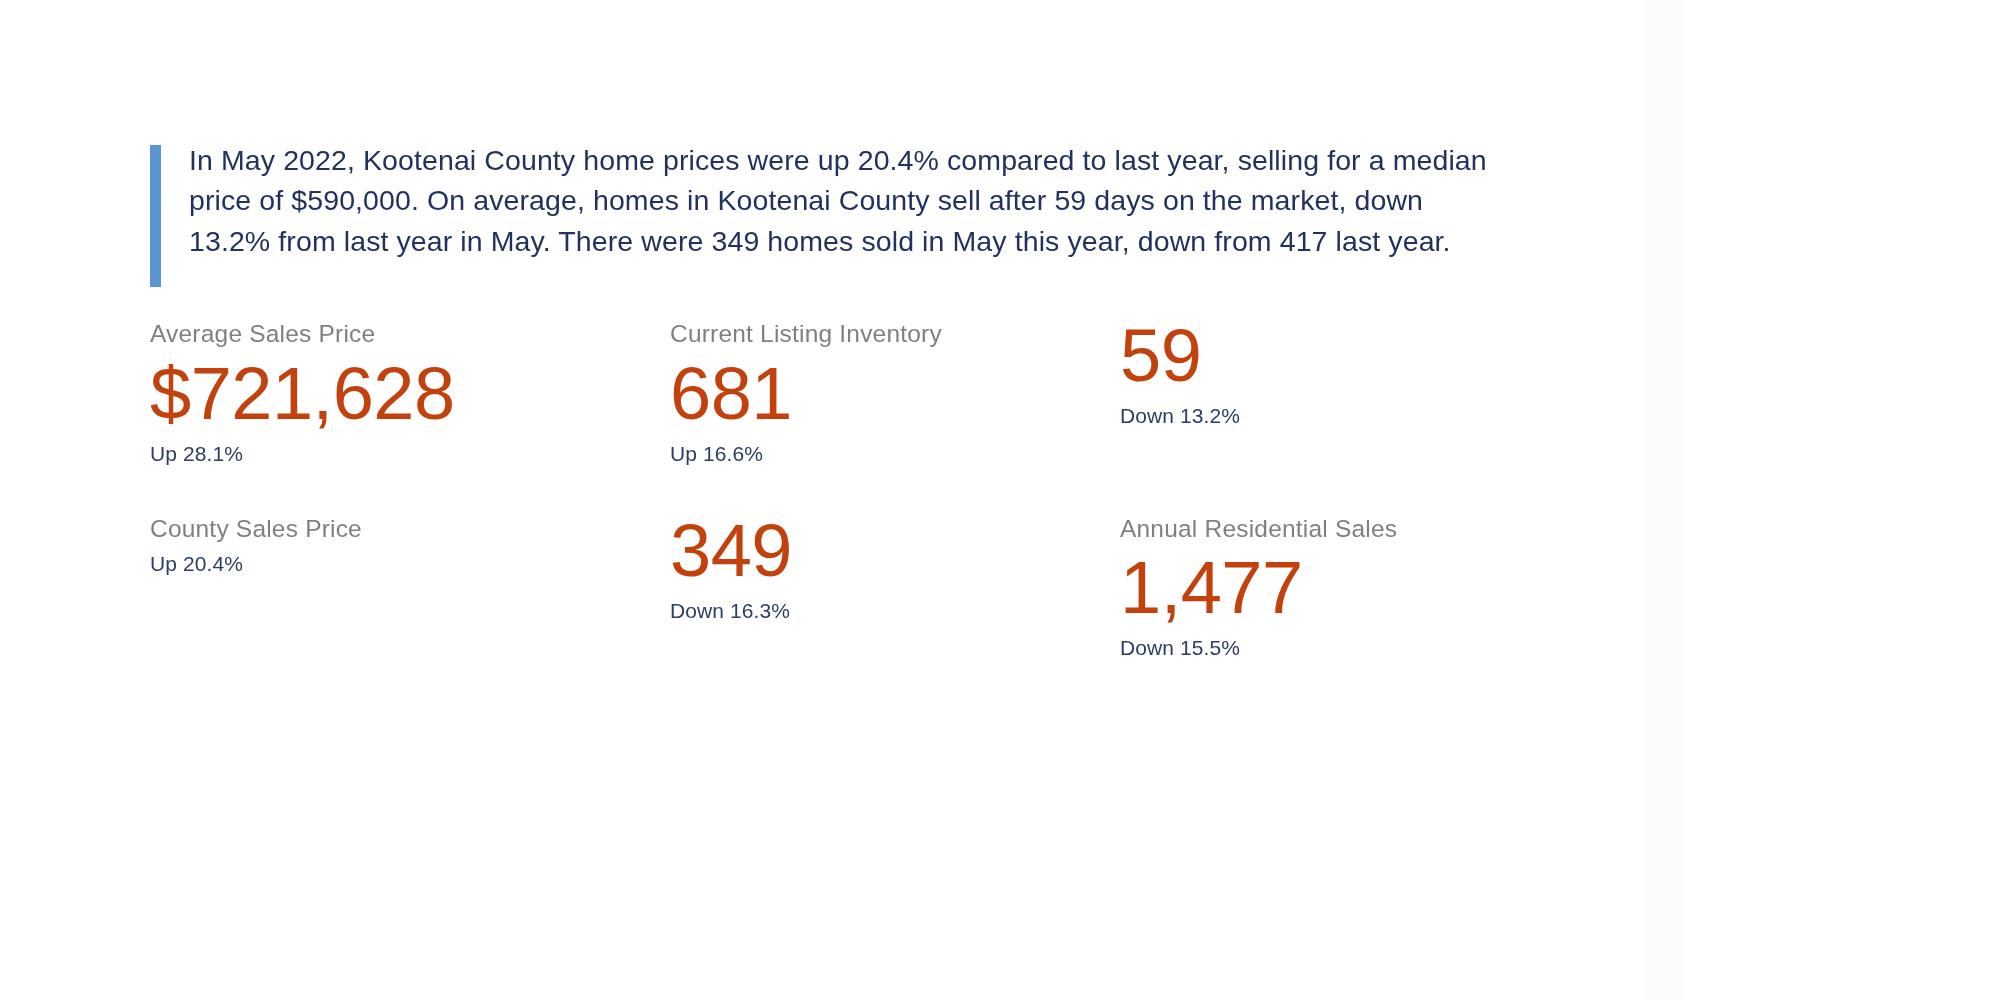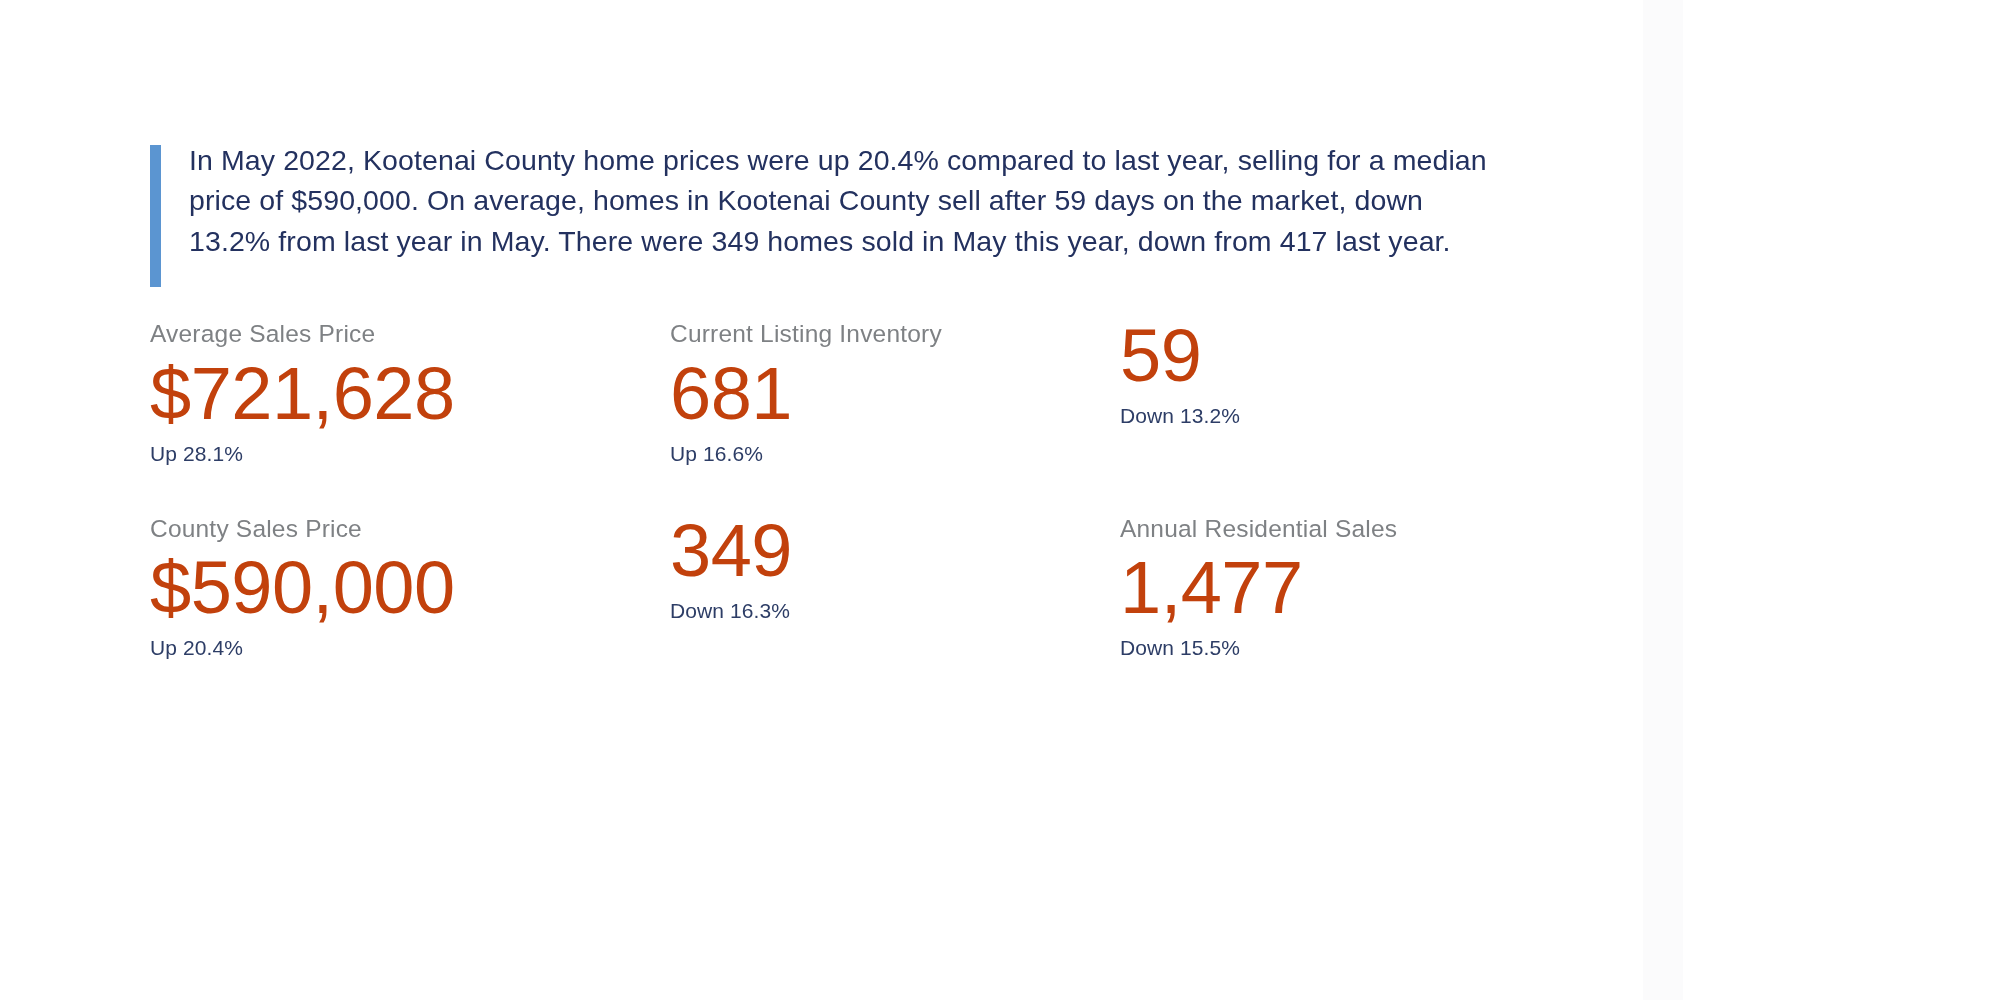--- a/index.html
+++ b/index.html
@@ -116,21 +116,20 @@
         <div class="stat-change">Up 16.6%</div>
       </div>
 
       <div class="stat">
         <div class="stat-value">59</div>
         <div class="stat-change">Down 13.2%</div>
       </div>
 
       <div class="stat">
         <div class="stat-label">County Sales Price</div>
-        <div class="stat-value">$590,000</div>
         <div class="stat-change">Up 20.4%</div>
       </div>
 
       <div class="stat">
         <div class="stat-value">349</div>
         <div class="stat-change">Down 16.3%</div>
       </div>
 
       <div class="stat">
         <div class="stat-label">Annual Residential Sales</div>

